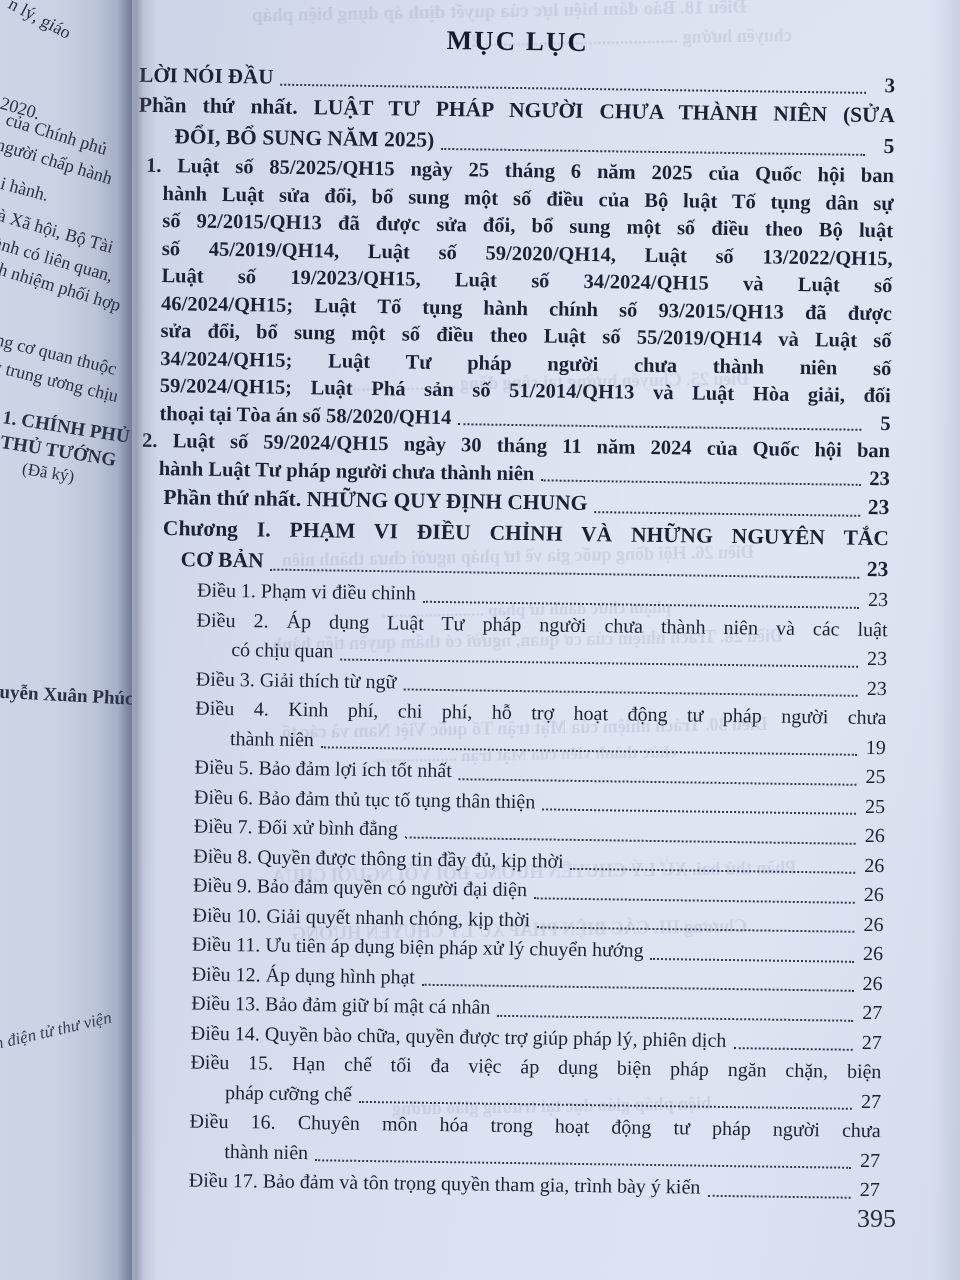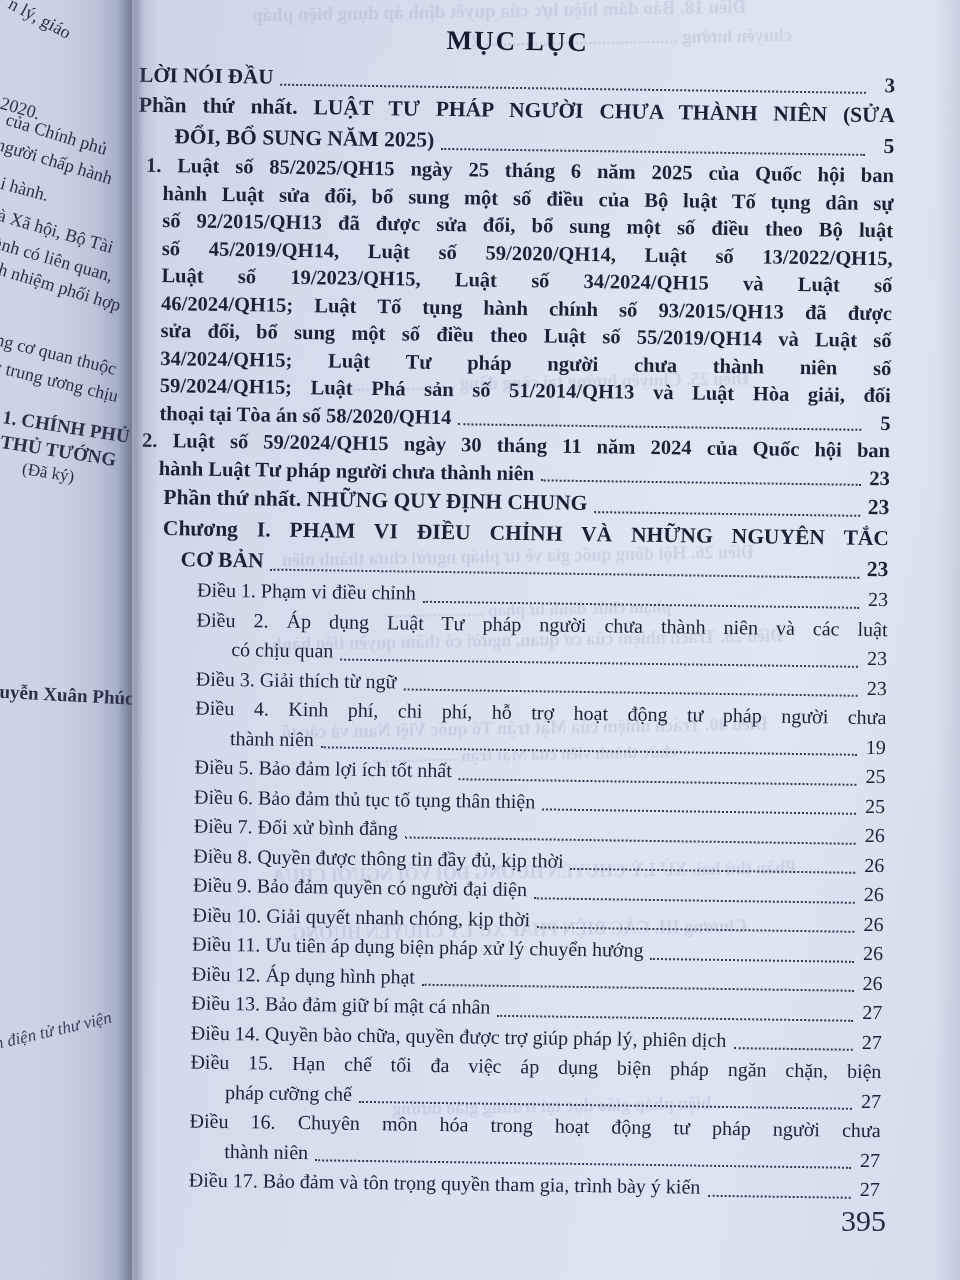--- a/index.html
+++ b/index.html
@@ -62,21 +62,21 @@
   .entry.law-item { font-weight:bold; font-size:20.5px; line-height:27.5px; }
   .entry.law-item .line { padding-left:25px; } .entry.law-item .line.first { padding-left:8px; }
   .entry.part-sub { font-weight:bold; font-size:21.5px; line-height:31px; }
   .entry.part-sub .line { padding-left:30px; }
   .entry.chapter { font-weight:bold; font-size:21.5px; line-height:31px; }
   .entry.chapter .line { padding-left:48px; } .entry.chapter .line.first { padding-left:30px; }
   .entry.article { font-weight:normal; font-size:20px; line-height:29.5px; }
   .entry.article .line { padding-left:100px; } .entry.article .line.first { padding-left:65px; }
   .entry.article .dots { border-bottom-width:2.4px; border-color:#2b3248; }
 
-  .folio { position:absolute; right:74px; top:1204px; font-size:30px; color:#242b42; z-index:4; }
+  .folio { position:absolute; right:64px; top:1204px; font-size:26px; color:#242b42; z-index:4; }
 </style>
 </head>
 <body>
 
 <div class="photo">
 
   <div class="left-page" id="left-page">
       <span class="frag" style="left: 6px; top: 8px; font-size: 18px; transform: rotate(28deg);">n lý, giáo</span>
       <span class="frag" style="left: 0px; top: 98px; font-size: 18px; transform: rotate(16deg);">2020.</span>
       <span class="frag" style="left: 4px; top: 124px; font-size: 18px; transform: rotate(17deg);">của Chính phủ</span>

